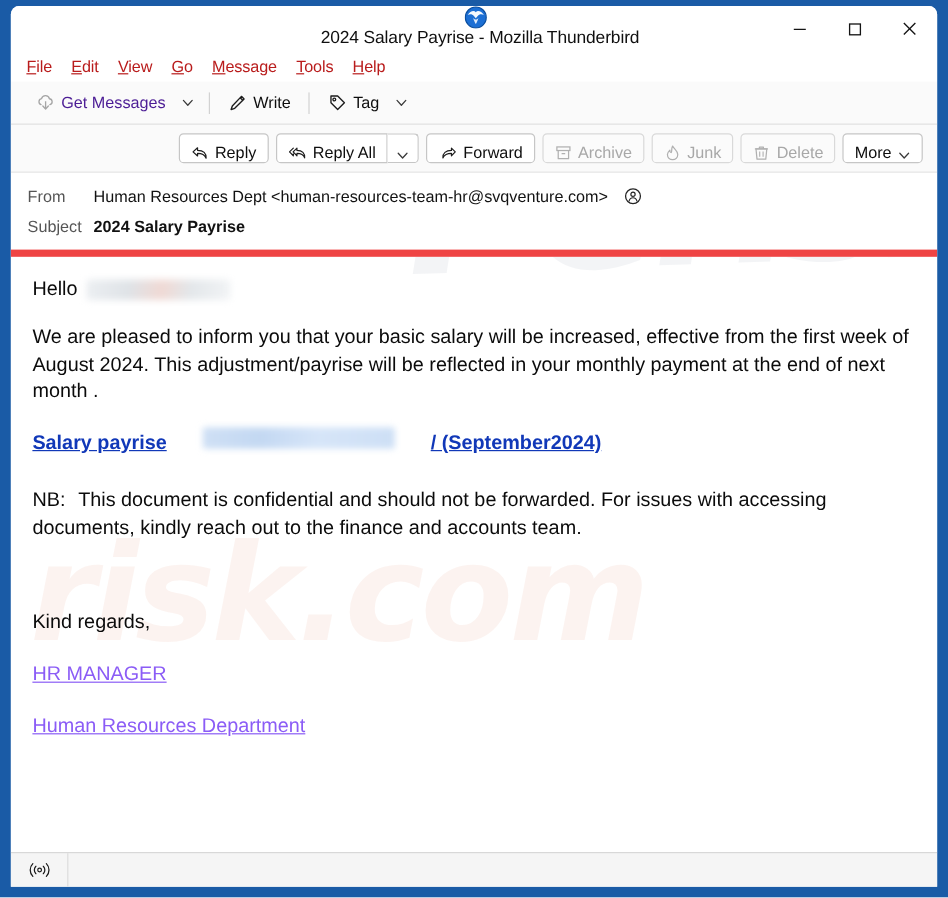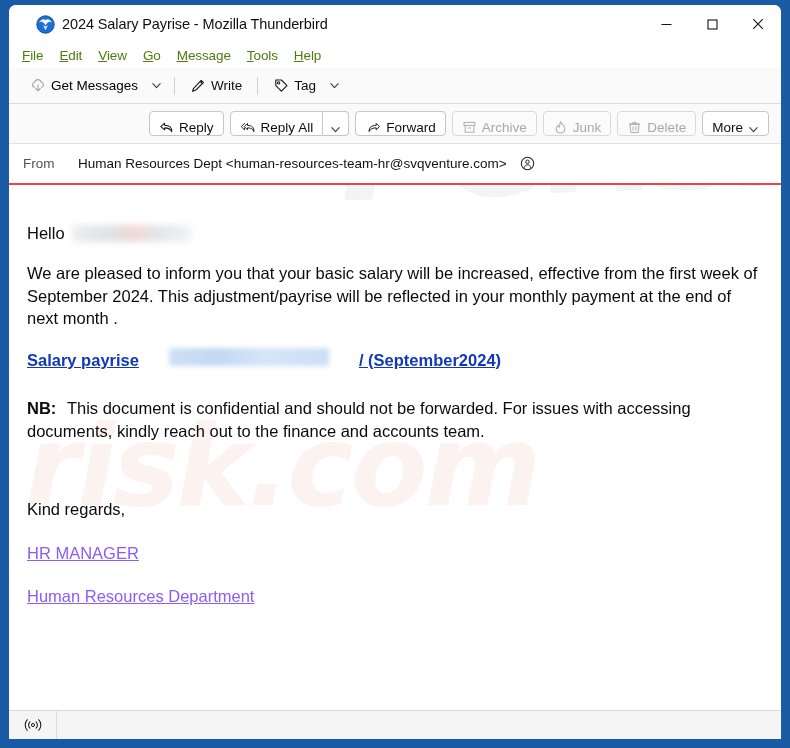--- a/index.html
+++ b/index.html
@@ -37,21 +37,22 @@
   }
 
   
   .titlebar {
     position: relative;
     height: 38px;
     min-height: 38px;
     background: #ffffff;
     display: flex;
     align-items: center;
-    padding-left: 27px;
+    padding-left: 10px;
+    flex-direction: column;
   }
   .tb-icon {
     width: 19px;
     height: 19px;
     margin-right: 7px;
     flex: 0 0 auto;
     display: block;
   }
   .tb-title {
     font-size: 14.5px;
@@ -80,21 +81,21 @@
     height: 25px;
     min-height: 25px;
     background: #ffffff;
     display: flex;
     align-items: center;
     padding-left: 13px;
     gap: 16px;
   }
   .menuitem {
     font-size: 13.5px;
-    color: #4d7c0f;
+    color: #b91c1c;
     cursor: default;
     white-space: nowrap;
     letter-spacing: -0.1px;
   }
   .menuitem u { text-decoration: underline; text-underline-offset: 1px; }
 
   
   .maintoolbar {
     height: 35px;
     min-height: 35px;
@@ -109,21 +110,21 @@
     display: flex;
     align-items: center;
     gap: 5px;
     padding: 3px 8px;
     border-radius: 4px;
     font-size: 13.5px;
     color: #0d0d0d;
     cursor: default;
     white-space: nowrap;
   }
-  .tbbtn.disabled { color: #000000; }
+  .tbbtn.disabled { color: #4c1d95; }
   .tbsep {
     width: 1px;
     height: 18px;
     background: #d2d2d2;
     margin: 0 7px;
   }
   .caret-btn {
     padding: 3px 5px;
     border-radius: 4px;
     display: flex;
@@ -169,21 +170,21 @@
     border-top-left-radius: 0;
     border-bottom-left-radius: 0;
     border-left: none;
     padding: 0 7px;
   }
   .btngroup { display: flex; }
 
   
   .msgheader {
     background: #ffffff;
-    border-bottom: 2px solid #ef4444;
+    border-bottom: 6px solid #ef4444;
     padding: 7px 12px 7px 14px;
     position: relative;
     z-index: 2;
   }
   .hrow {
     display: flex;
     align-items: center;
     min-height: 25px;
     gap: 9px;
   }
@@ -249,21 +250,21 @@
   .redact-link {
     display: inline-block;
     width: 160px;
     height: 18px;
     margin: 0 2px;
     border-radius: 2px;
     background: linear-gradient(95deg,#cfe0f5 0%,#c3d8f2 30%,#d6e5f8 60%,#cddff5 100%);
     filter: blur(2.6px);
     vertical-align: -2px;
   }
-  .nb-bold { font-weight: bold; }
+  .nb-bold { font-weight: normal; }
   .sig-link {
     color: #8b5cf6;
     text-decoration: underline;
     font-size: 16.5px;
   }
 
   
   .wm { position: absolute; pointer-events: none; user-select: none; }
   .wm-grey {
     font-family: "DejaVu Sans", sans-serif;
@@ -456,34 +457,38 @@
         <span class="hlabel">From</span>
         <span class="hvalue">Human Resources Dept &lt;human-resources-team-hr@svqventure.com&gt;</span>
         <svg width="15" height="15" viewBox="0 0 16 16" style="margin-left:4px;">
           <circle cx="8" cy="8" r="6.6" fill="none" stroke="#252525" stroke-width="1.15"></circle>
           <circle cx="8" cy="6.2" r="1.9" fill="none" stroke="#252525" stroke-width="1.05"></circle>
           <path d="M4.4 12.6 C5 10.3 6.4 9.4 8 9.4 C9.6 9.4 11 10.3 11.6 12.6" fill="none" stroke="#252525" stroke-width="1.05"></path>
         </svg>
       </div>
 
 
+      <div class="hrow">
+        <span class="hlabel">Subject</span>
+        <span class="hvalue bold">2024 Salary Payrise</span>
+      </div>
     </div>
 
     <div class="msgbody">
 
       <div class="wm wm-grey" style="left:330px; top:-120px; transform:rotate(-2deg);">PCrisk</div>
       <div class="wm wm-pink" style="left:16px; top:225px;">risk.com</div>
 
-      <div style="position:relative; z-index:1;margin-top:21px;">
+      <div style="position:relative; z-index:1;">
         <p class="hello-row">
           <span>Hello</span>
           <span class="redact-hello"></span>
         </p>
 
-        <p>We are pleased to inform you that your basic salary will be increased, effective from the first week of September 2024. This adjustment/payrise will be reflected in your monthly payment at the end of next month .</p>
+        <p>We are pleased to inform you that your basic salary will be increased, effective from the first week of August 2024. This adjustment/payrise will be reflected in your monthly payment at the end of next month .</p>
 
 
         <p style="margin-bottom:26px;">
           <a class="biglink" href="#">
             <span>Salary payrise</span>
             <span class="redact-link"></span>
             <span>/ (September2024)</span>
           </a>
         </p>
 

